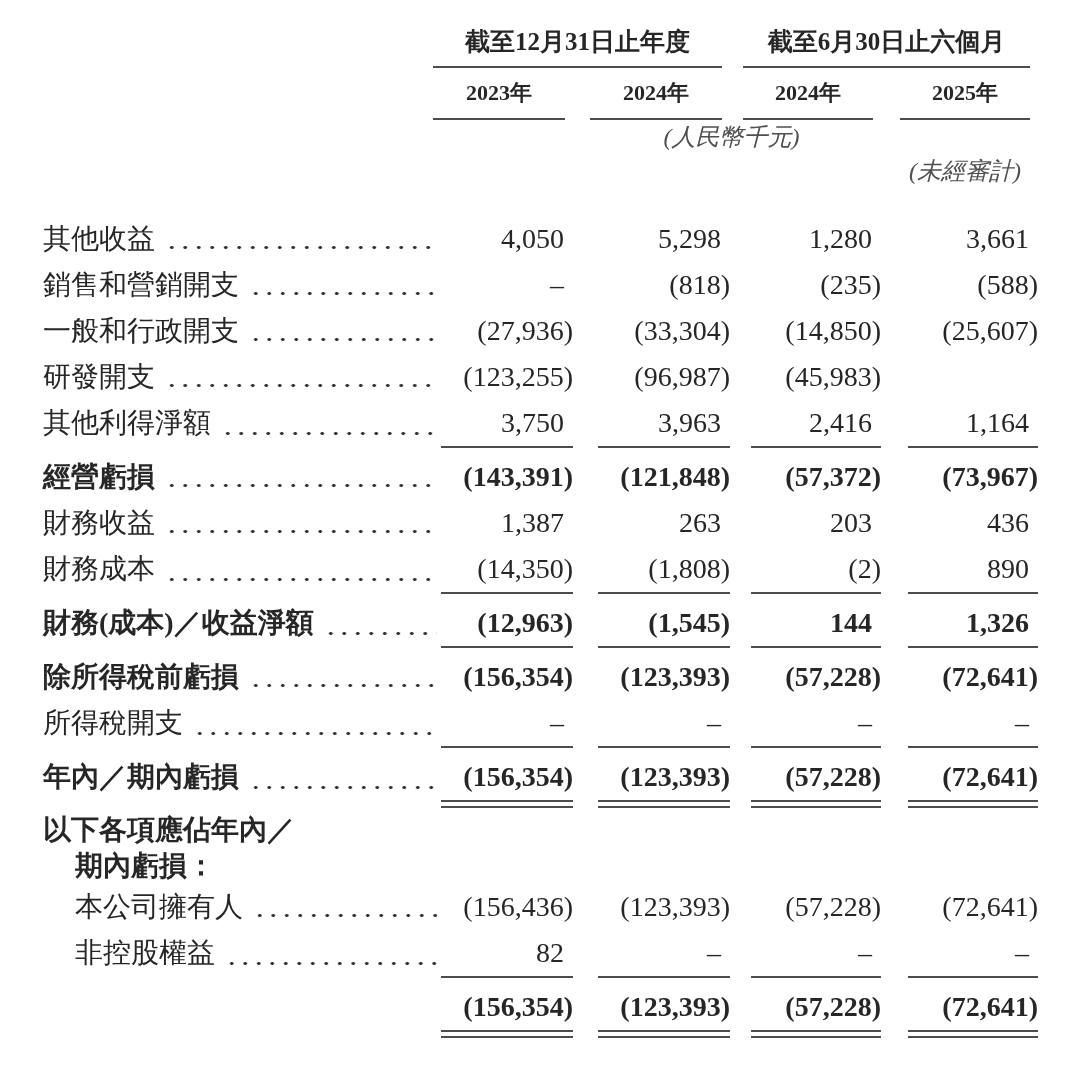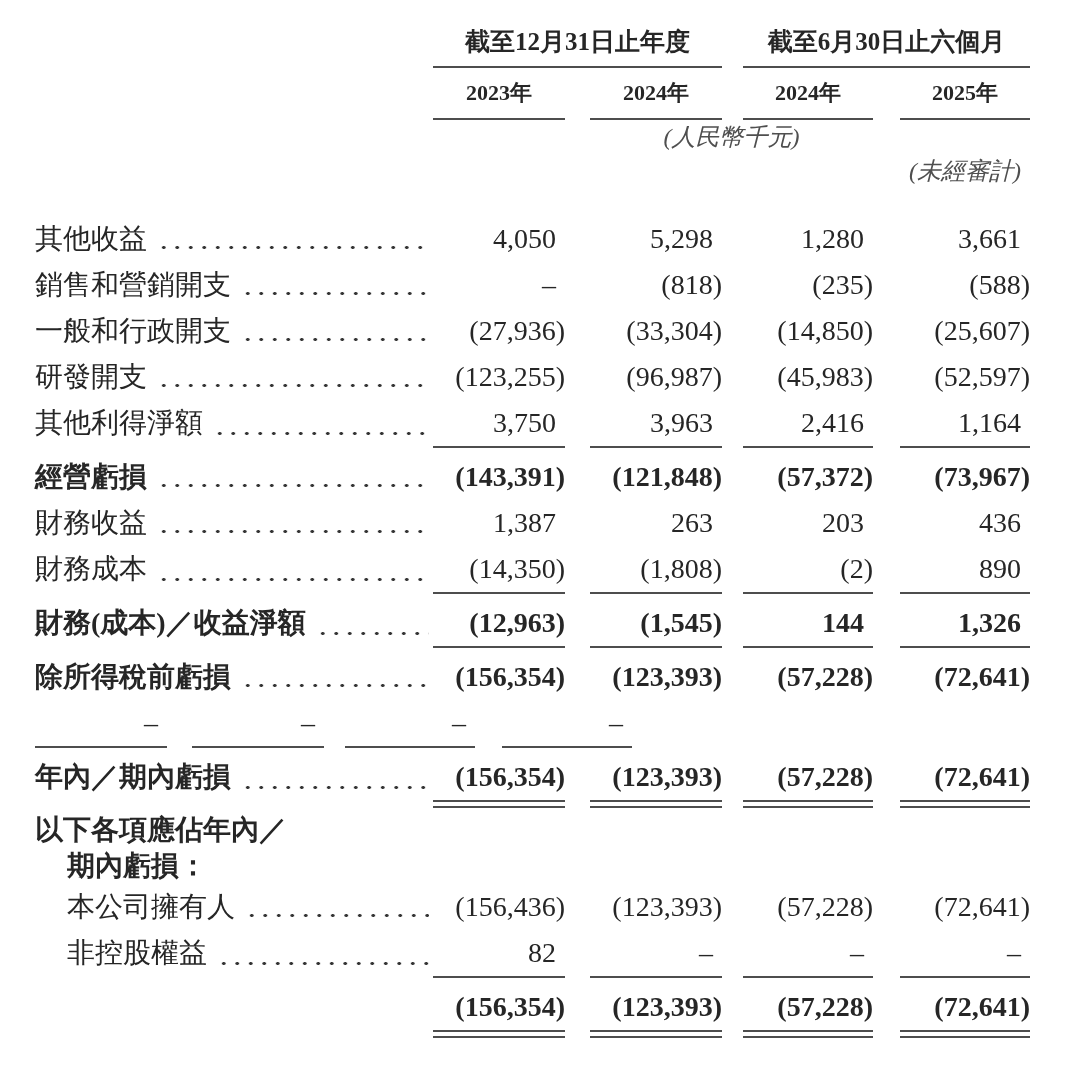--- a/index.html
+++ b/index.html
@@ -26,21 +26,21 @@
   .grp{text-align:center;border-bottom:2px solid var(--rule);padding-bottom:8px;white-space:nowrap;}
   .grp1{flex:0 0 289px;width:289px;}
   .grp2{flex:0 0 287px;width:287px;margin-left:21px;}
   .head-years{font-weight:bold;font-size:22px;line-height:34px;margin-top:8px;}
   .yr{text-align:center;border-bottom:2px solid var(--rule);padding-bottom:8px;}
   .note-row{font-style:italic;font-size:24px;line-height:34px;color:var(--note);}
   .currency-note{flex:0 0 597px;width:597px;text-align:center;}
   .sp-unaudited{flex:0 0 467px;width:467px;}
   .unaudited-note{flex:0 0 130px;width:130px;text-align:center;white-space:nowrap;}
   
-  #rows{margin-top:28px;}
+  #rows{margin-top:28px;margin-left:8px;}
   .body-row{font-size:28px;line-height:46px;}
   .body-row.bold{font-weight:bold;}
   .after-rule{margin-top:6px;}
   .heading-row{margin-top:10px;font-weight:bold;}
   .hline{line-height:36px;white-space:nowrap;}
   .hline.indent2{padding-left:32px;}
   .lbl-text{white-space:nowrap;}
   .leader{
     flex:1 1 auto;height:5px;align-self:flex-end;margin:0 4px 12px 10px;
     background-image:radial-gradient(circle,var(--dot) 1.5px,rgba(255,255,255,0) 1.9px);
@@ -118,21 +118,20 @@
         <div class="c c4">(25,607)</div>
       </div>
       <div class="row body-row">
         <div class="lbl">
           <div class="lbl-text">研發開支</div>
           <div class="leader"></div>
         </div>
         <div class="c c1">(123,255)</div>
         <div class="c c2">(96,987)</div>
         <div class="c c3">(45,983)</div>
-        <div class="c c4">(52,597)</div>
       </div>
       <div class="row body-row">
         <div class="lbl">
           <div class="lbl-text">其他利得淨額</div>
           <div class="leader"></div>
         </div>
         <div class="c c1 u np">3,750</div>
         <div class="c c2 u np">3,963</div>
         <div class="c c3 u np">2,416</div>
         <div class="c c4 u np">1,164</div>
@@ -181,20 +180,24 @@
         <div class="lbl">
           <div class="lbl-text">除所得稅前虧損</div>
           <div class="leader"></div>
         </div>
         <div class="c c1">(156,354)</div>
         <div class="c c2">(123,393)</div>
         <div class="c c3">(57,228)</div>
         <div class="c c4">(72,641)</div>
       </div>
       <div class="row body-row">
+        <div class="lbl">
+          <div class="lbl-text">所得稅開支</div>
+          <div class="leader"></div>
+        </div>
         <div class="c c1 u np">–</div>
         <div class="c c2 u np">–</div>
         <div class="c c3 u np">–</div>
         <div class="c c4 u np">–</div>
       </div>
       <div class="row body-row bold after-rule">
         <div class="lbl">
           <div class="lbl-text">年內／期內虧損</div>
           <div class="leader"></div>
         </div>

